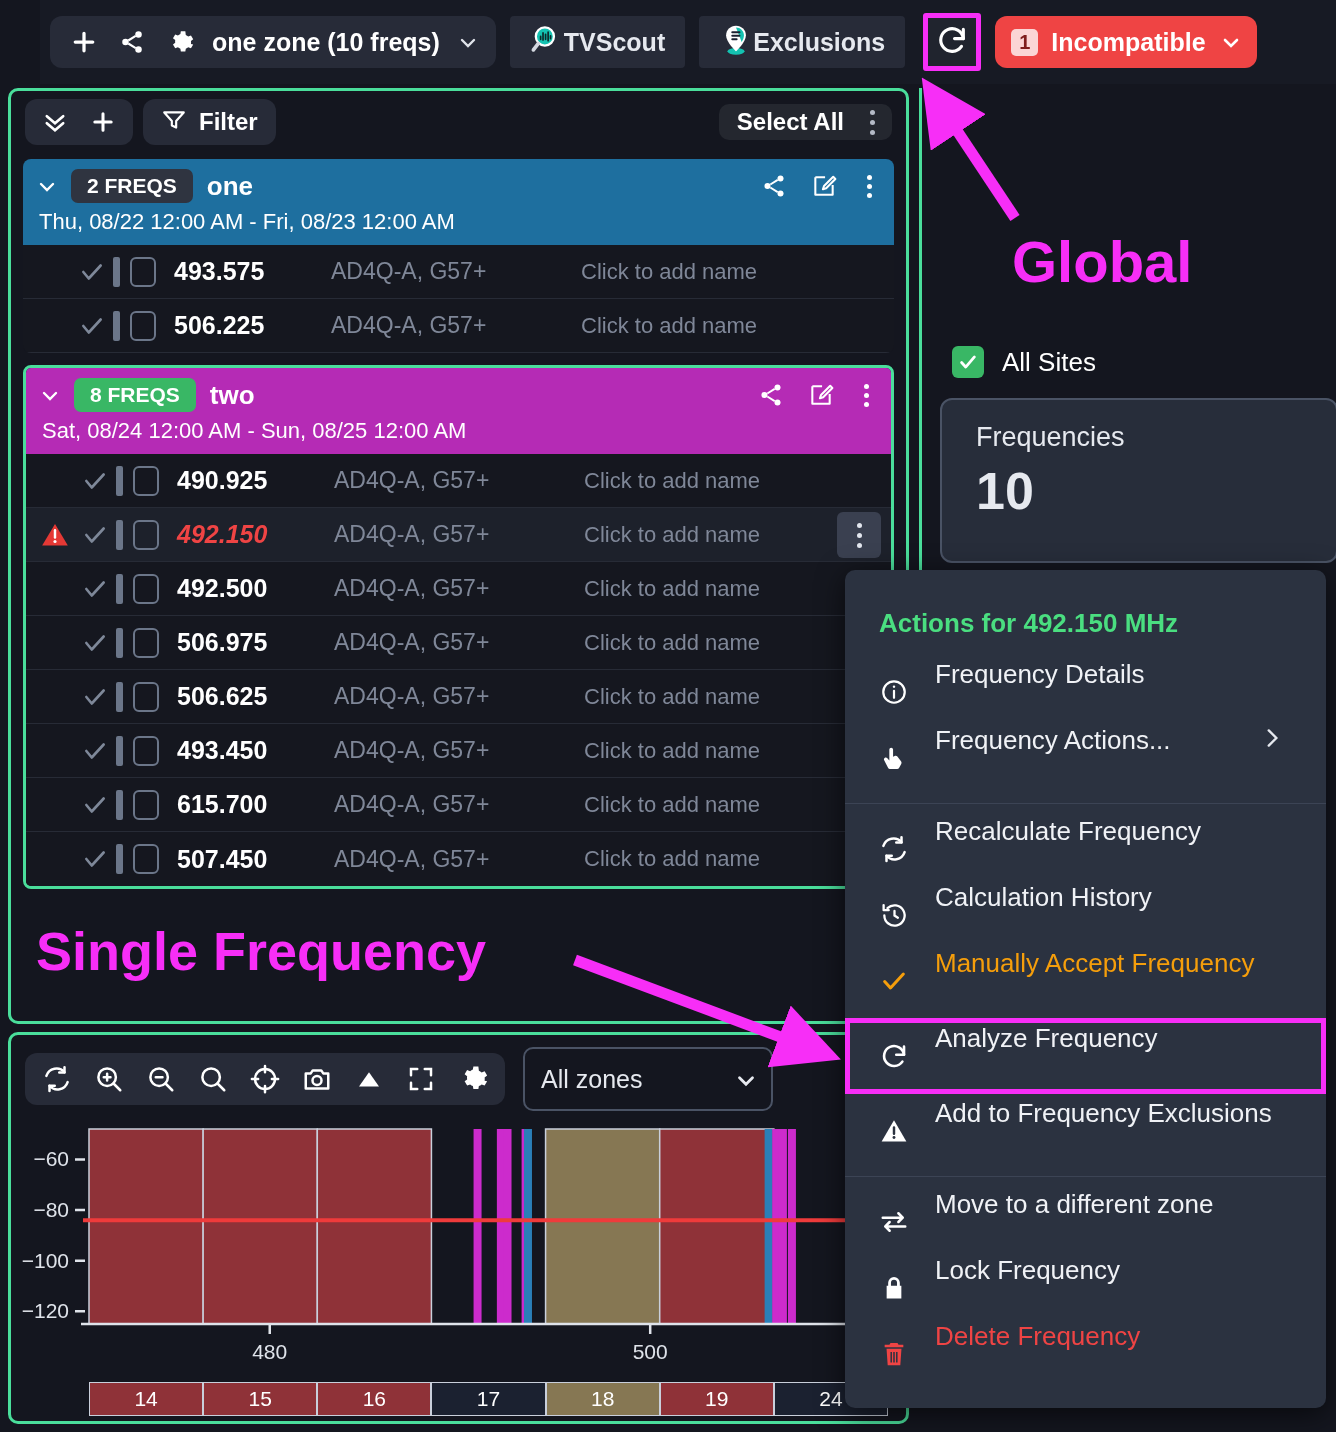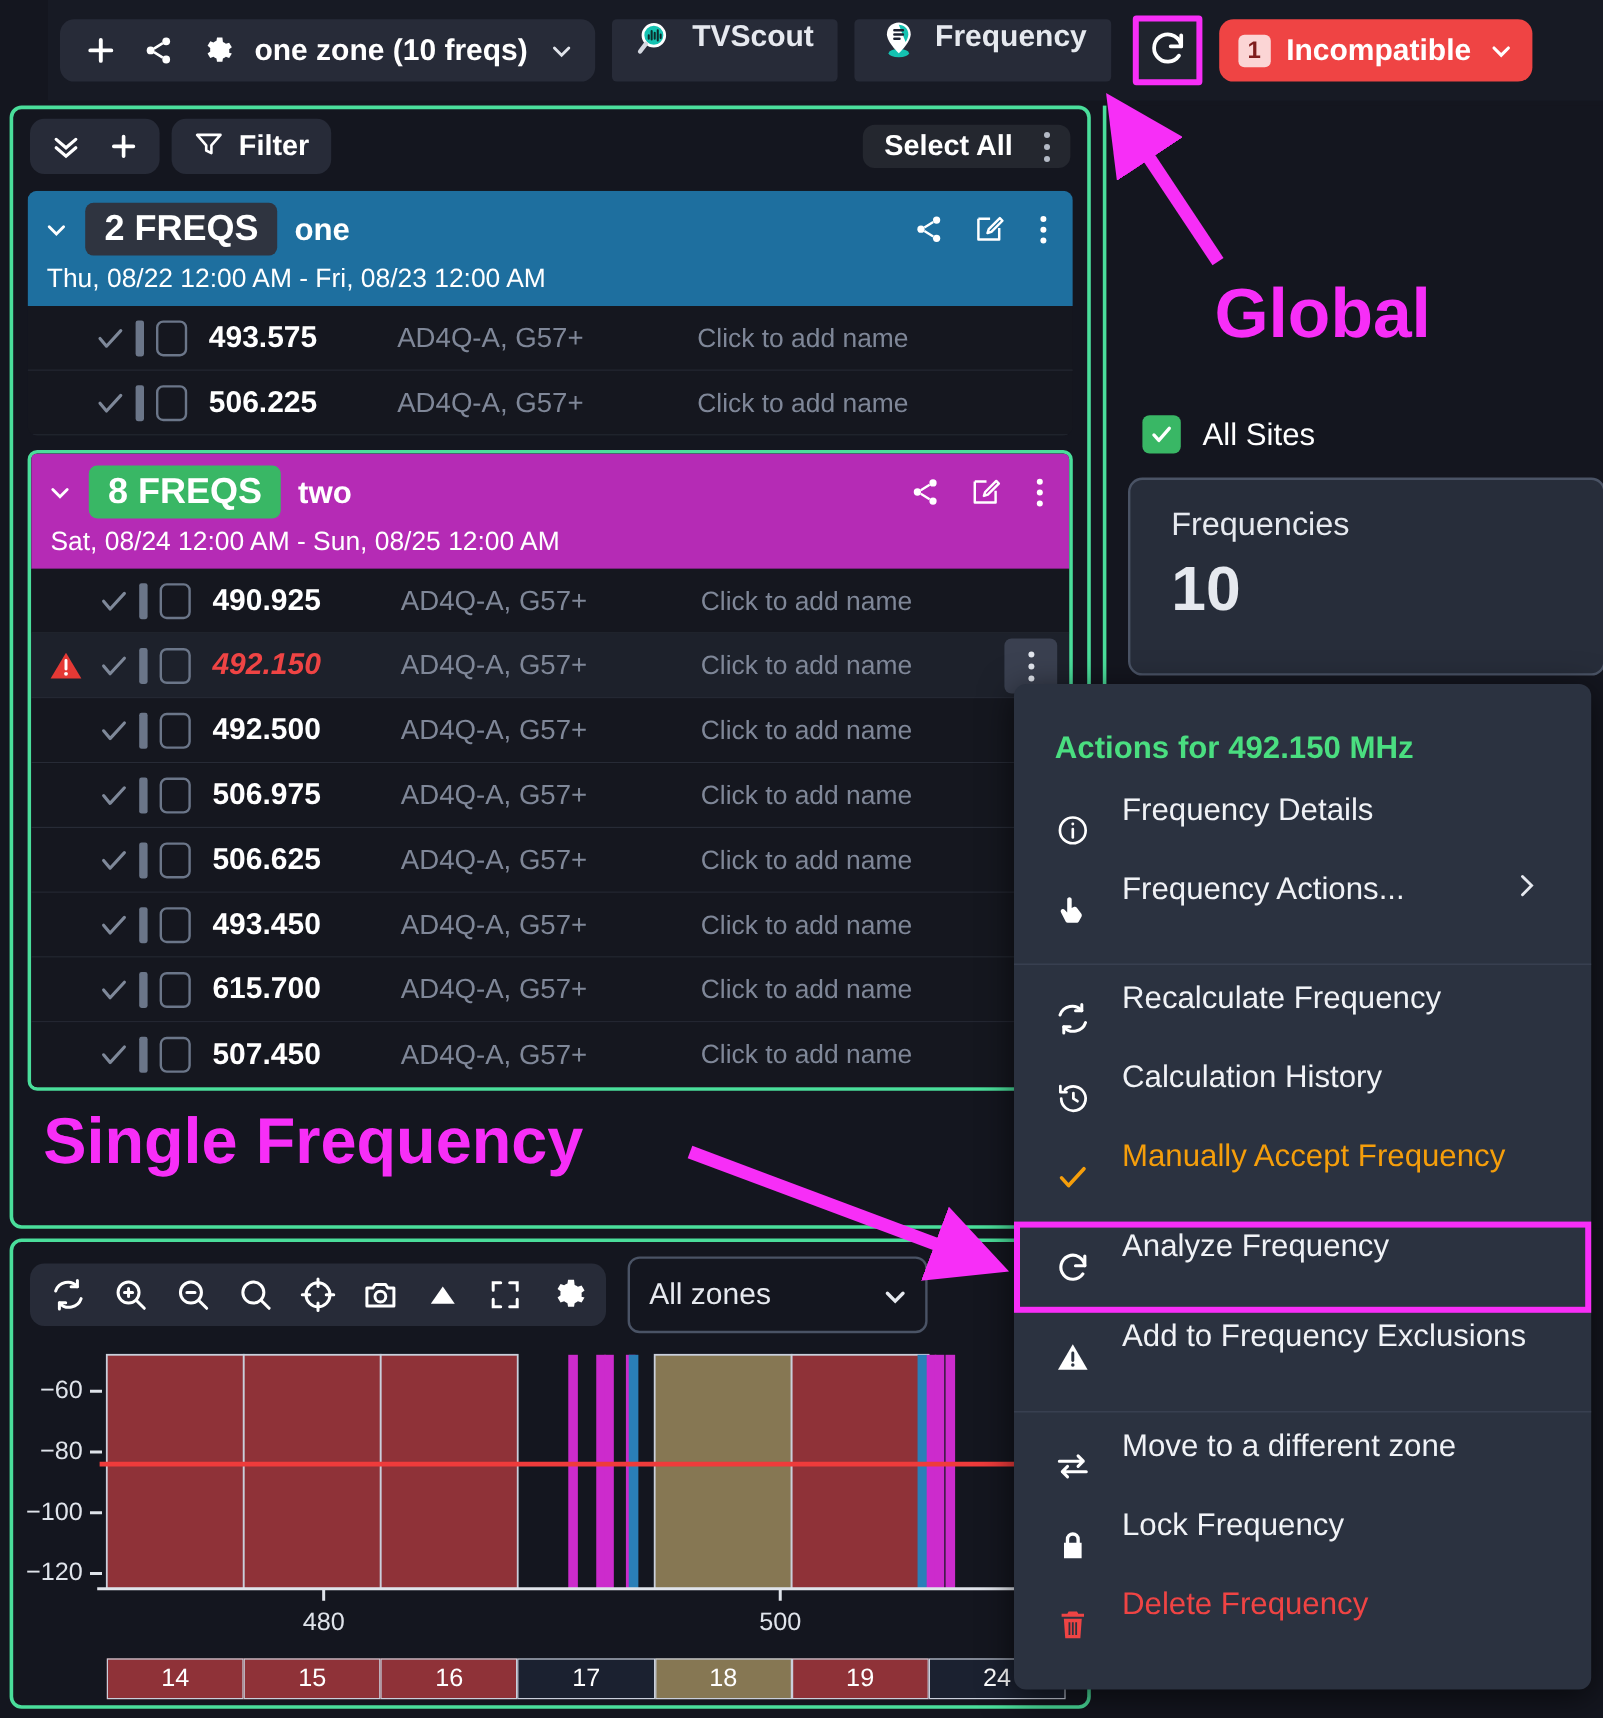--- a/index.html
+++ b/index.html
@@ -14,22 +14,22 @@
 
   
   .topbar { position: absolute; left: 0; top: 0; width: 1336px; height: 84px;
             background: #171a24; display: flex; align-items: center; padding: 0 10px; gap: 14px; margin-left: 40px; }
   .pill { background: #272b38; border-radius: 12px; height: 52px; display: flex; align-items: center;
           padding: 0 18px; gap: 16px; }
   .icon-btn { width: 32px; height: 32px; display: flex; align-items: center; justify-content: center;
               color: #ffffff; cursor: pointer; }
   .zone-name { font-size: 25px; font-weight: 700; color: #fff; white-space: nowrap; }
   .chev { width: 22px; height: 22px; color: #e0e3ea; }
-  .tool-pill { background: #272b38; border-radius: 4px; height: 52px; display: flex; align-items: flex-start;
-               padding: 0 20px; gap: 13px; }
+  .tool-pill { background: #272b38; border-radius: 4px; height: 52px; display: flex; align-items: center;
+               padding: 0 20px; }
   .tool-label { font-size: 25px; font-weight: 700; color: #e6e9ef; }
   .refresh-hl { border: 5px solid #f72ef7; border-radius: 3px; padding: 0;
                 width: 58px; height: 58px; display: flex; align-items: center; justify-content: center;
                 background: #20242e; margin-left: 4px; }
   .incompat { background: #ef4444; border-radius: 12px; height: 52px; display: flex; align-items: center;
               padding: 0 16px; gap: 13px; }
   .badge-num { background: #fbd5d5; color: #7f1d1d; font-weight: 700; font-size: 20px;
                border-radius: 5px; padding: 1px 8px; line-height: 1.25; }
   .incompat-label { font-size: 25px; font-weight: 700; color: #fff; }
 
@@ -48,21 +48,21 @@
   .kebab { width: 30px; height: 44px; display: flex; flex-direction: column; align-items: center;
            justify-content: center; gap: 5px; cursor: pointer; padding-right: 10px; }
   .kebab i { width: 5px; height: 5px; border-radius: 50%; background: #b4bac6; display: block; }
 
   
   .group { margin: 6px 12px 0 12px; border-radius: 8px; overflow: hidden; }
   .group.sel { border: 3px solid #4ade9b; margin-top: 12px; }
   .group-head { padding: 10px 14px 10px 12px; display: flex; flex-direction: column; gap: 6px; }
   .gh-row { display: flex; align-items: center; gap: 14px; }
   .gh-caret { color: #fff; width: 22px; height: 22px; }
-  .freq-chip { border-radius: 7px; padding: 5px 16px; font-size: 30px; font-weight: 700; color: #fff; text-align: right; }
+  .freq-chip { border-radius: 7px; padding: 5px 16px; font-size: 21px; font-weight: 700; color: #fff; text-align: right; }
   .chip-dark { background: #2f3440; }
   .chip-green { background: #39b765; }
   .group-title { font-size: 26px; font-weight: 700; color: #fff; }
   .gh-actions { margin-left: auto; display: flex; align-items: center; gap: 18px; }
   .gh-date { font-size: 22px; color: #ffffff; padding-left: 4px; }
   .kebab-h { width: 22px; display: flex; flex-direction: column; align-items: center; gap: 4px; cursor: pointer; }
   .kebab-h i { width: 5px; height: 5px; border-radius: 50%; background: #ffffff; display: block; }
 
   
   .frow { display: flex; align-items: center; height: 54px; padding-left: 8px;
@@ -174,21 +174,21 @@
 
     <div class="tool-pill">
       <span>
         <svg width="34" height="34" viewBox="0 0 24 24">
             <ellipse cx="12" cy="20" rx="6" ry="2.4" fill="#14c2b1"></ellipse>
             <path d="M12 2c-4 0-7 3-7 6.8C5 13.5 12 20 12 20s7-6.5 7-11.2C19 5 16 2 12 2z" fill="#fff"></path>
             <path d="M12 3.2c3 0 5.6 2.4 5.6 5.6 0 1.4-.6 3-1.6 4.6L12 3.2z" fill="#14c2b1"></path>
             <path d="M9.4 6.5h5M9.4 9h5M9.4 11.5h3" stroke="#1b2130" stroke-width="1.5" stroke-linecap="round"></path>
           </svg>
       </span>
-      <span class="tool-label">Frequency</span>
+      <span class="tool-label">Exclusions</span>
     </div>
 
     <div class="refresh-hl">
       <span>
         <svg width="34" height="34" viewBox="0 0 24 24" fill="none" stroke="#fff" stroke-width="2.2" stroke-linecap="round">
             <path d="M20 11a8 8 0 1 0-1.3 5.5"></path>
             <path d="M20 4.5V11h-6.2" stroke-linejoin="round"></path>
           </svg>
       </span>
     </div>

